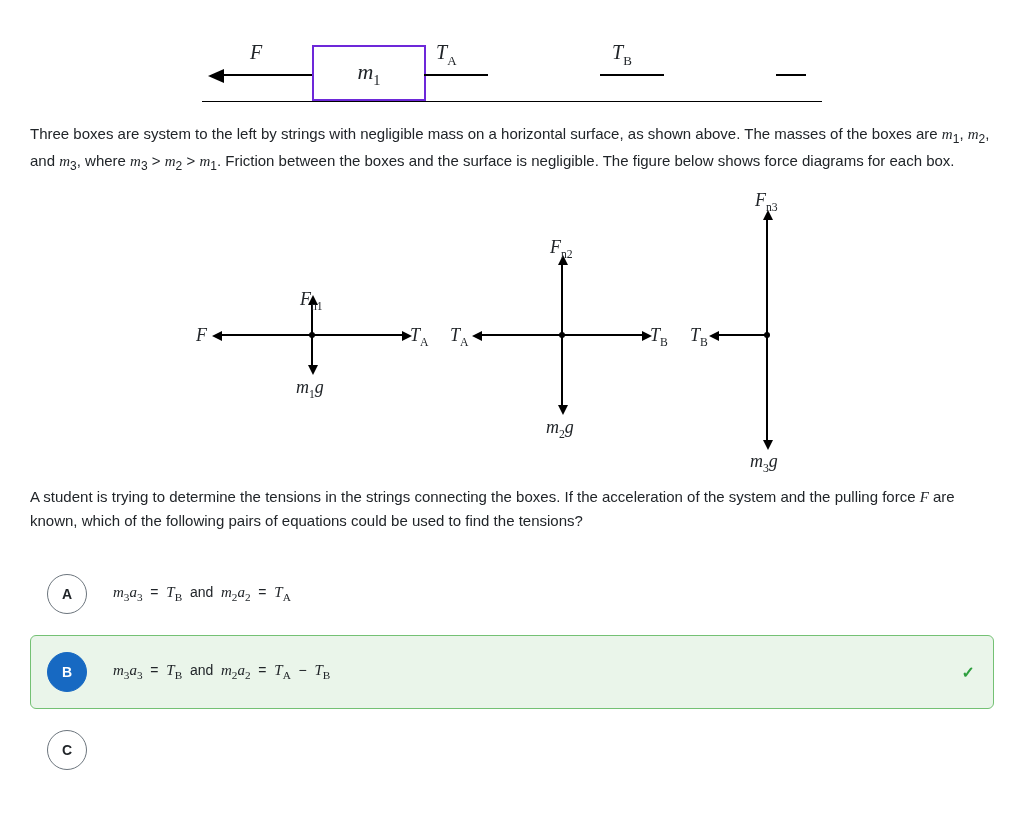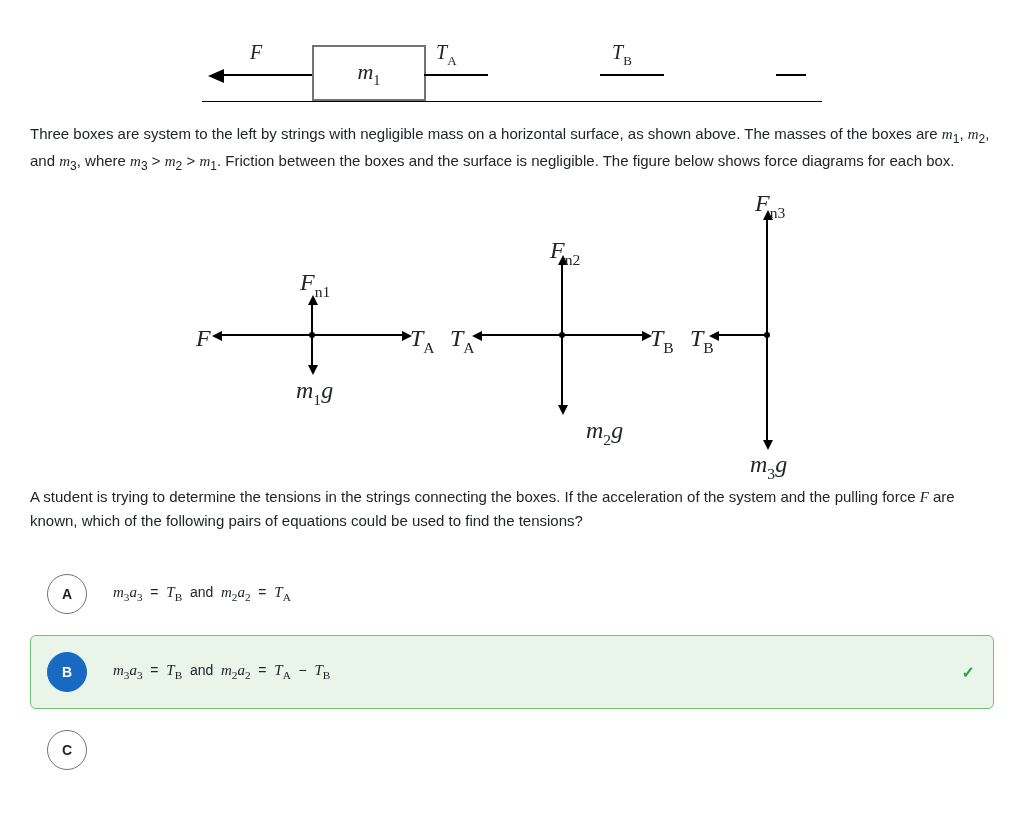--- a/index.html
+++ b/index.html
@@ -22,21 +22,21 @@
     height: 88px;
     margin: 24px auto 10px auto;
   }
   .surface-line {
     position: absolute;
     left: 0; right: 0; bottom: 10px;
     border-bottom: 1px solid #000;
   }
   .box {
     position: absolute;
-    border: 2px solid #737373;
+    border: 2px solid #6d28d9;
     background: #fff;
     bottom: 11px;
   }
   .box-label {
     width: 100%;
     text-align: center;
     font-style: italic;
     font-family: "Times New Roman", serif;
     font-size: 22px;
     line-height: 50px;
@@ -122,21 +122,21 @@
     width: 0; height: 0;
     border-top: 5px solid transparent;
     border-bottom: 5px solid transparent;
   }
   .h-arrow .head-left { left: -10px; border-right: 10px solid #000; }
   .h-arrow .head-right { right: -10px; border-left: 10px solid #000; }
   .flabel {
     position: absolute;
     font-family: "Times New Roman", serif;
     font-style: italic;
-    font-size: 24px;
+    font-size: 18px;
     white-space: nowrap;
   }
 
   
   .choices {
     margin-top: 24px;
   }
   .choice {
     display: flex;
     align-items: center;
@@ -231,21 +231,21 @@
     <span class="math-i">m</span><span class="sub2">1</span><span>. Friction between the boxes and the surface is negligible. The figure below shows force diagrams for each box.</span>
   </p>
 
   <div class="fig-forces">
 
     <div class="force-center-dot" style="left:120px; top:150px;"></div>
 
     <div class="v-arrow" style="left:119px; top:120px; height:30px;">
         <div class="head-up"></div>
       </div>
-    <span class="flabel" style="left:108px; top:84px;">
+    <span class="flabel" style="left:108px; top:104px;">
       <span>F</span><span class="sub">n1</span>
     </span>
 
     <div class="v-arrow" style="left:119px; top:150px; height:30px;">
         <div class="head-down"></div>
       </div>
     <span class="flabel" style="left:104px; top:192px;">
       <span>m</span><span class="sub">1</span><span>g</span>
     </span>
 
@@ -264,21 +264,21 @@
     <div class="force-center-dot" style="left:370px; top:150px;"></div>
     <div class="v-arrow" style="left:369px; top:80px; height:70px;">
         <div class="head-up"></div>
       </div>
     <span class="flabel" style="left:358px; top:52px;">
       <span>F</span><span class="sub">n2</span>
     </span>
     <div class="v-arrow" style="left:369px; top:150px; height:70px;">
         <div class="head-down"></div>
       </div>
-    <span class="flabel" style="left:354px; top:232px;margin-left:40px;">
+    <span class="flabel" style="left:354px; top:232px;">
       <span>m</span><span class="sub">2</span><span>g</span>
     </span>
     <div class="h-arrow" style="left:290px; top:149px; width:80px;">
         <div class="head-left"></div>
       </div>
     <span class="flabel" style="left:258px; top:140px;">
       <span>T</span><span class="sub">A</span>
     </span>
     <div class="h-arrow" style="left:370px; top:149px; width:80px;">
         <div class="head-right"></div>

